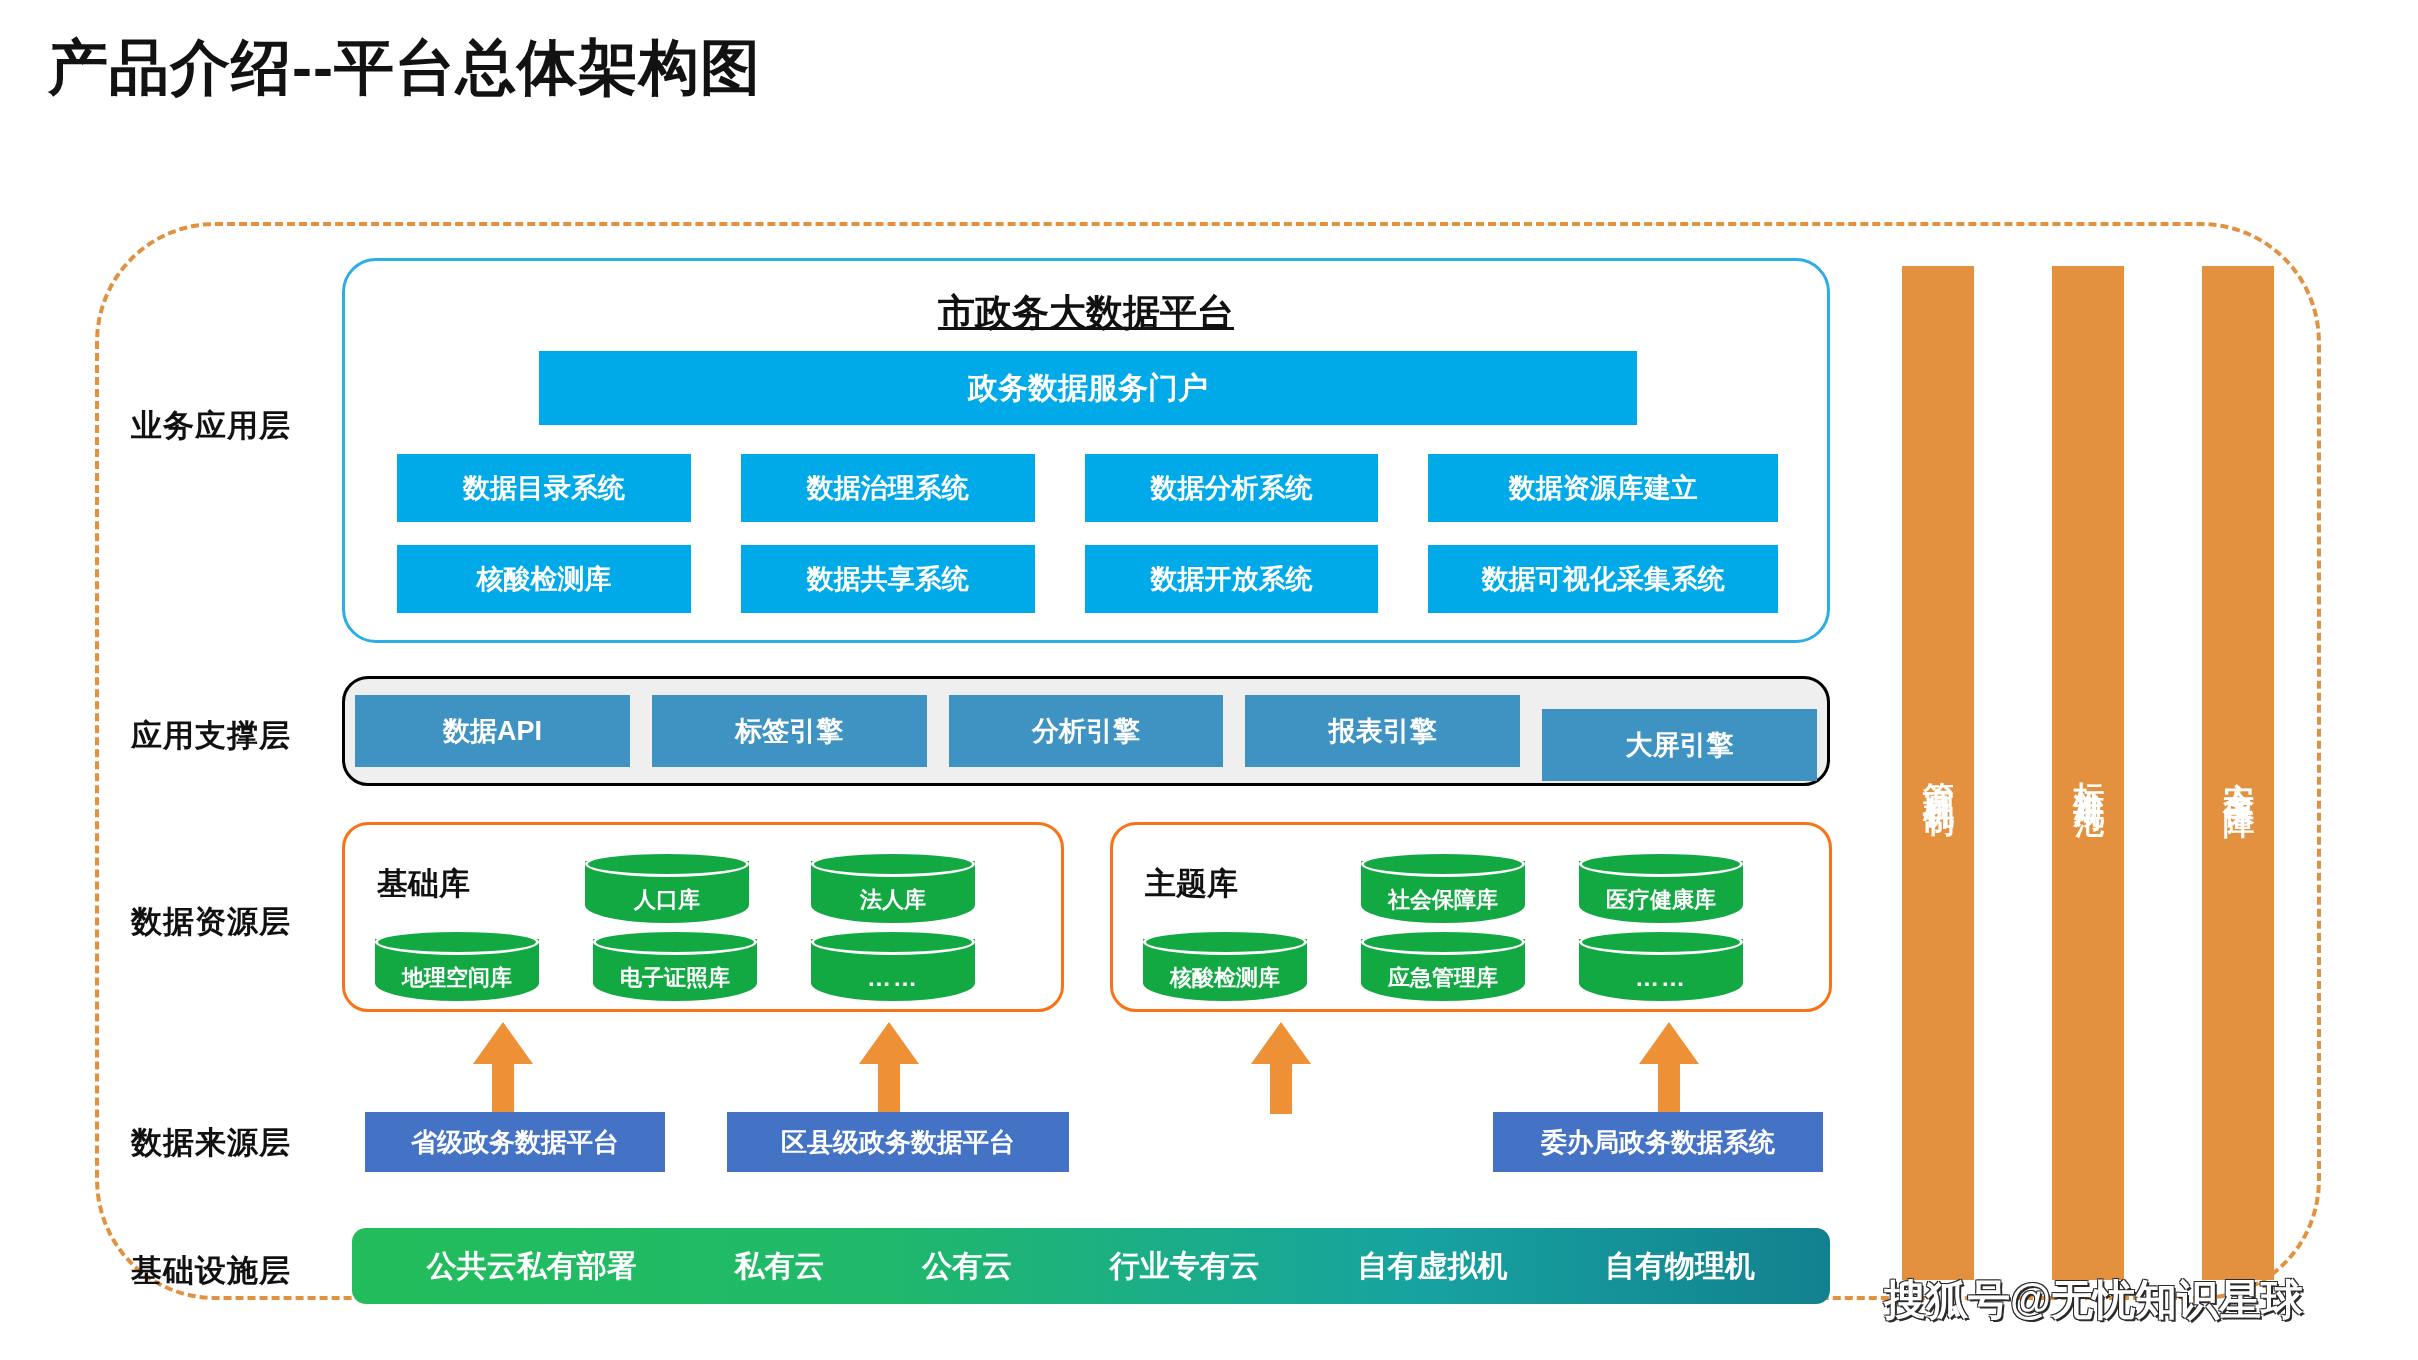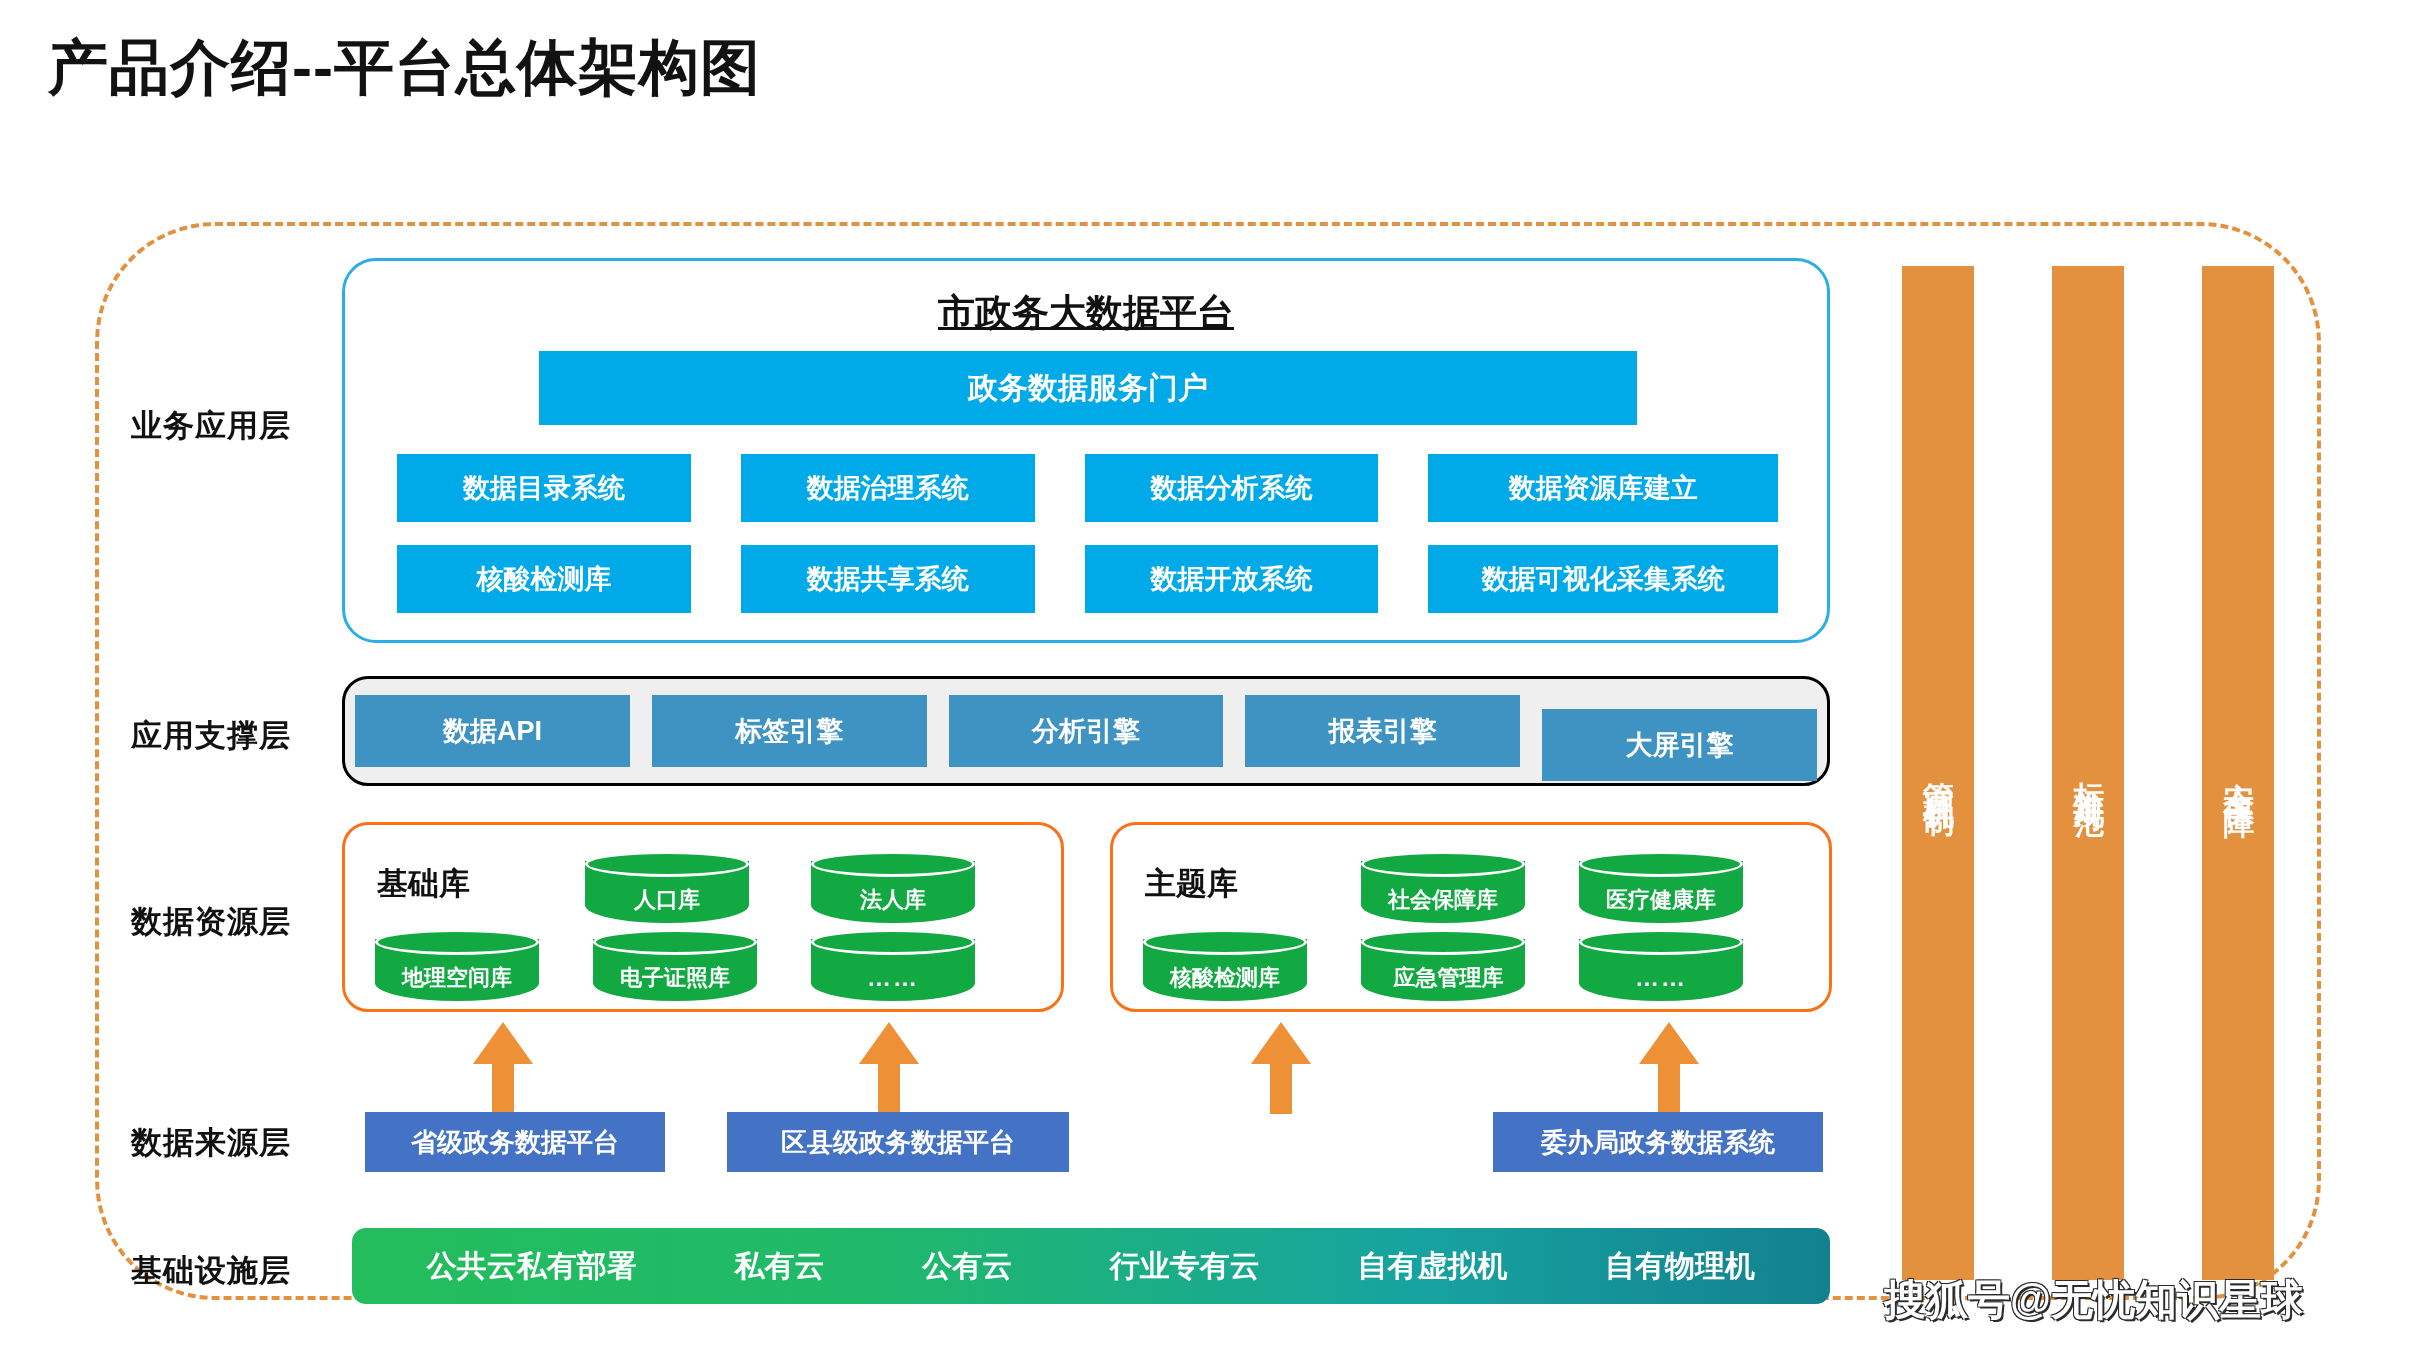--- a/index.html
+++ b/index.html
@@ -237,21 +237,21 @@
     <div class="cyl" style="left:466px;top:26px;">
       <div class="body"></div>
       <div class="top"></div>
       <div class="lbl">医疗健康库</div>
     </div>
     <div class="cyl" style="left:30px;top:104px;">
       <div class="body"></div>
       <div class="top"></div>
       <div class="lbl">核酸检测库</div>
     </div>
-    <div class="cyl" style="left:248px;top:104px;padding-left:11px;">
+    <div class="cyl" style="left:248px;top:104px;">
       <div class="body"></div>
       <div class="top"></div>
       <div class="lbl">应急管理库</div>
     </div>
     <div class="cyl" style="left:466px;top:104px;">
       <div class="body"></div>
       <div class="top"></div>
       <div class="lbl dots">……</div>
     </div>
   </div>

